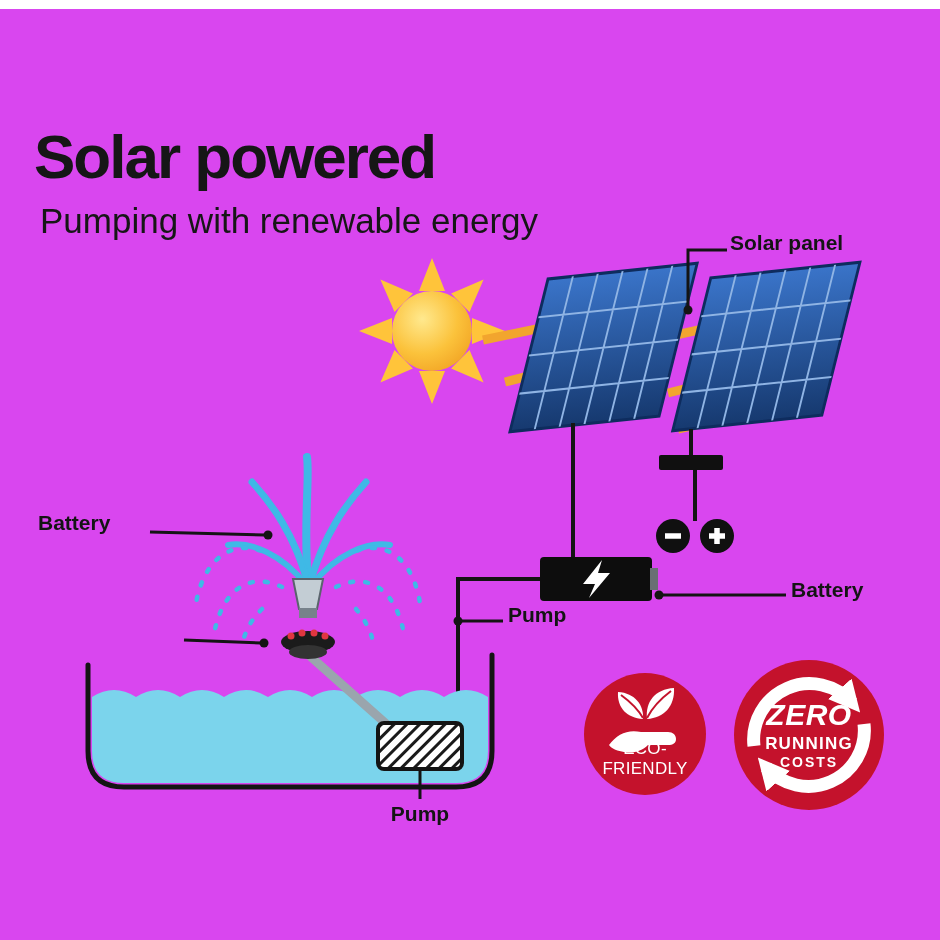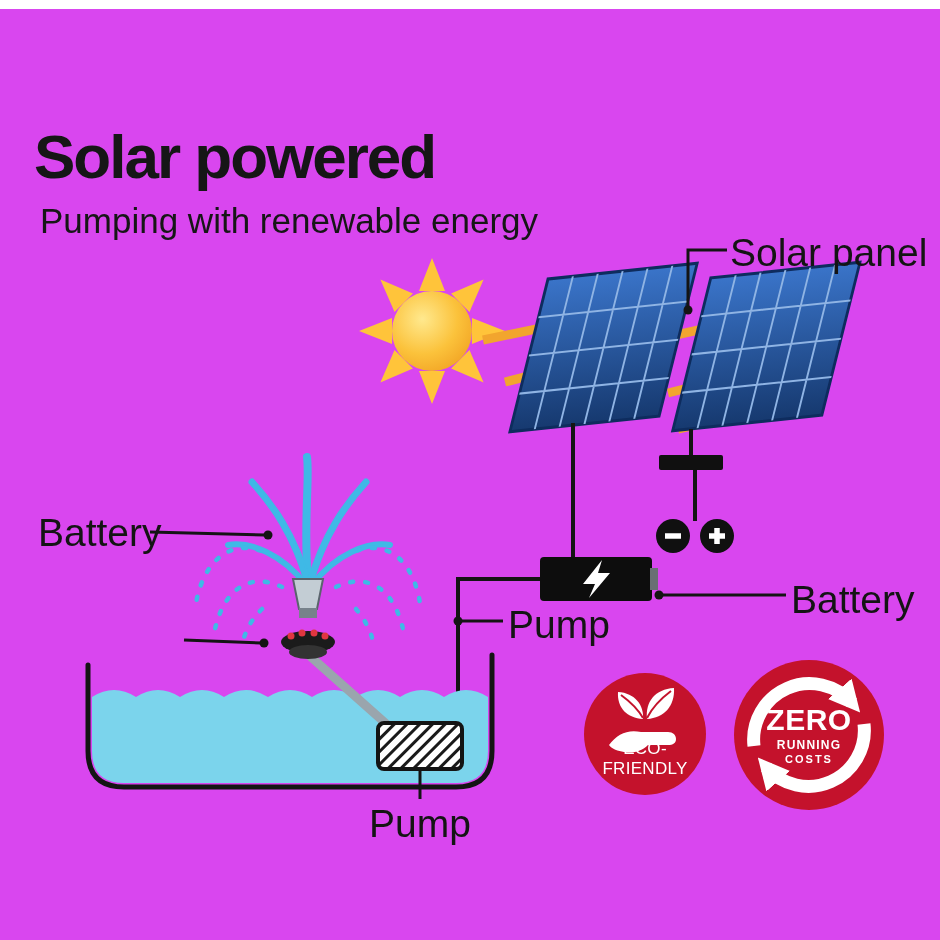--- a/index.html
+++ b/index.html
@@ -1,36 +1,36 @@
 <!DOCTYPE html>
 <html><head>
 <meta charset="utf-8">
 <style>
   html,body{margin:0;padding:0;background:#fff;}
   body{width:940px;height:940px;overflow:hidden;font-family:"Liberation Sans",sans-serif;color:#141414;}
   #stage{position:relative;width:940px;height:940px;background:#d946ef;margin-top:9px;}
   #art{position:absolute;left:0;top:0;z-index:1;}
   .title{position:absolute;left:34px;top:112px;margin:0;font-size:62px;font-weight:800;letter-spacing:-2px;color:#161616;z-index:2;white-space:nowrap;}
   .subtitle{position:absolute;left:40px;top:192px;font-size:35px;font-weight:500;color:#161616;z-index:2;white-space:nowrap;}
-  .lbl{position:absolute;z-index:2;font-size:39px;font-weight:400;color:#141414;white-space:nowrap;}
+  .lbl{position:absolute;z-index:2;font-size:21px;font-weight:700;color:#141414;white-space:nowrap;}
   .lbl-solar{left:730px;top:222px;}
   .lbl-tubing{left:38px;top:502px;}
   .lbl-led{left:38px;top:610px;}
   .lbl-wire{left:508px;top:594px;}
   .lbl-battery{left:791px;top:569px;}
   .lbl-pump{left:420px;top:793px;transform:translateX(-50%);}
   .badge{position:absolute;z-index:2;}
   .badge svg{display:block;}
   .badge-eco{left:583px;top:663px;width:124px;height:124px;}
   .badge-zero{left:731px;top:648px;width:156px;height:156px;}
   .eco-text{position:absolute;left:0;right:0;bottom:17px;text-align:center;color:#fff;font-size:17px;font-weight:400;letter-spacing:.3px;}
   .zero-text{position:absolute;inset:0;display:flex;flex-direction:column;align-items:center;justify-content:center;color:#fff;padding-top:2px;}
-  .zero-big{font-size:30px;font-weight:800;letter-spacing:.5px;line-height:1;}
-  .zero-small{font-size:12px;font-weight:700;letter-spacing:1.2px;line-height:1.25;margin-top:3px;}
-  .zero-small2{font-size:11px;font-weight:700;letter-spacing:2px;line-height:1.25;}
+  .zero-big{font-size:30px;font-weight:800;letter-spacing:.5px;line-height:1;font-style:italic;}
+  .zero-small{font-size:17px;font-weight:700;letter-spacing:1.2px;line-height:1.25;margin-top:3px;}
+  .zero-small2{font-size:14px;font-weight:700;letter-spacing:2px;line-height:1.25;}
 </style>
 </head>
 <body>
 
 <div id="stage">
 
   <svg id="art" width="940" height="940" viewBox="0 0 940 940">
     <defs>
       <radialGradient id="gSun" cx="38%" cy="35%" r="80%">
         <stop offset="0%" stop-color="#FFE98E"></stop>

